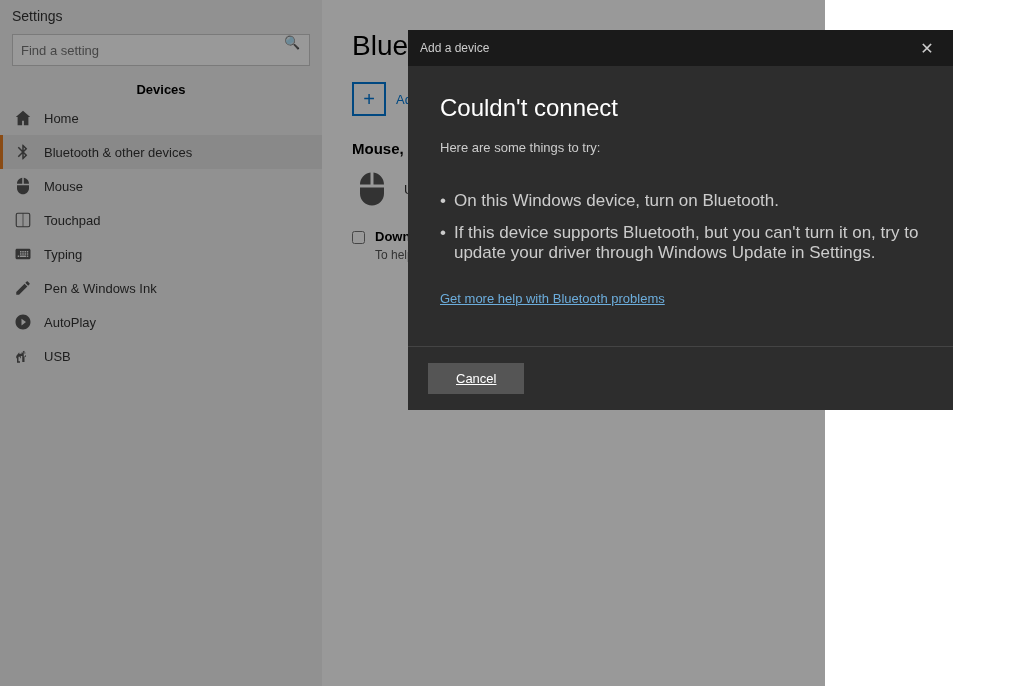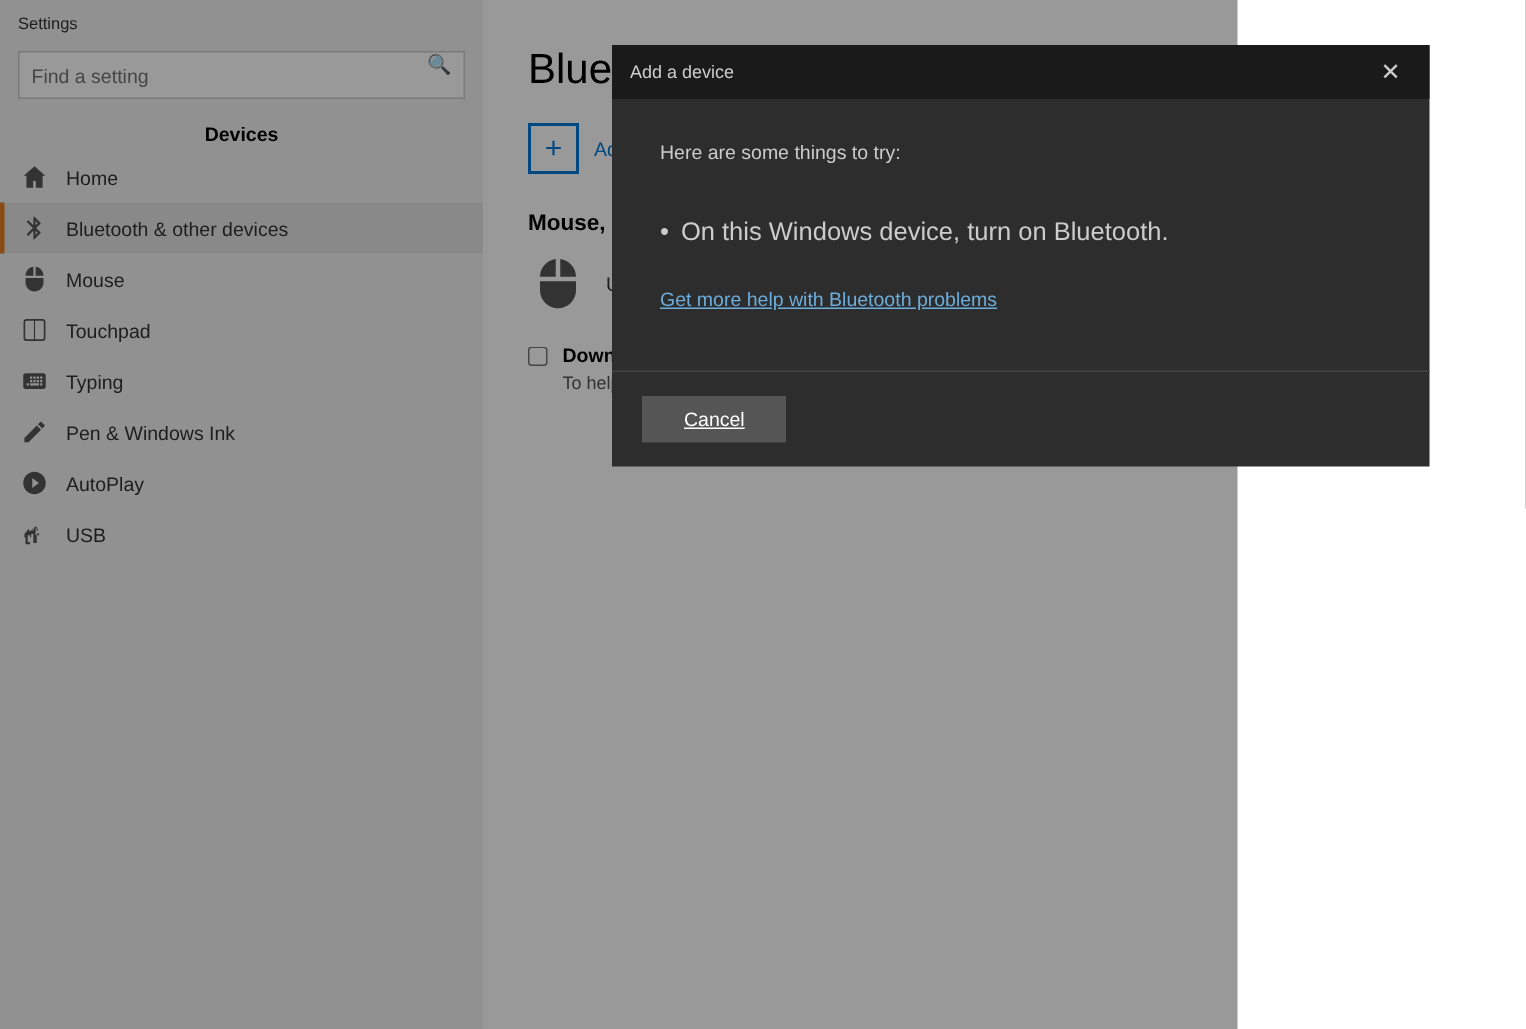--- a/index.html
+++ b/index.html
@@ -18,21 +18,21 @@
       top: 0; left: 0;
       width: 322px;
       height: 686px;
       background: #f2f2f2;
       display: flex;
       flex-direction: column;
     }
 
     .sidebar-title {
       padding: 8px 12px 6px 12px;
-      font-size: 11px;
+      font-size: 14px;
       color: #333;
       height: 30px;
       display: flex;
       align-items: center;
     }
 
     .sidebar-search {
       margin: 4px 12px 10px 12px;
       display: flex;
       border: 1px solid #ccc;
@@ -407,23 +407,25 @@
 
 <div class="modal-overlay">
   <div class="modal">
 
     <div class="modal-titlebar">
       <span class="modal-titlebar-text">Add a device</span>
       <div class="modal-close-btn">✕</div>
     </div>
 
     <div class="modal-body">
+      <div class="modal-heading">Couldn't connect</div>
       <div class="modal-subtitle">Here are some things to try:</div>
       <ul class="modal-bullets">
         <li>On this Windows device, turn on Bluetooth.</li>
+        <li>If this device supports Bluetooth, but you can't turn it on, try to update your driver through Windows Update in Settings.</li>
       </ul>
       <a class="modal-link">Get more help with Bluetooth problems</a>
     </div>
 
     <div class="modal-footer">
       <button class="cancel-btn">Cancel</button>
     </div>
   </div>
 </div>
 

